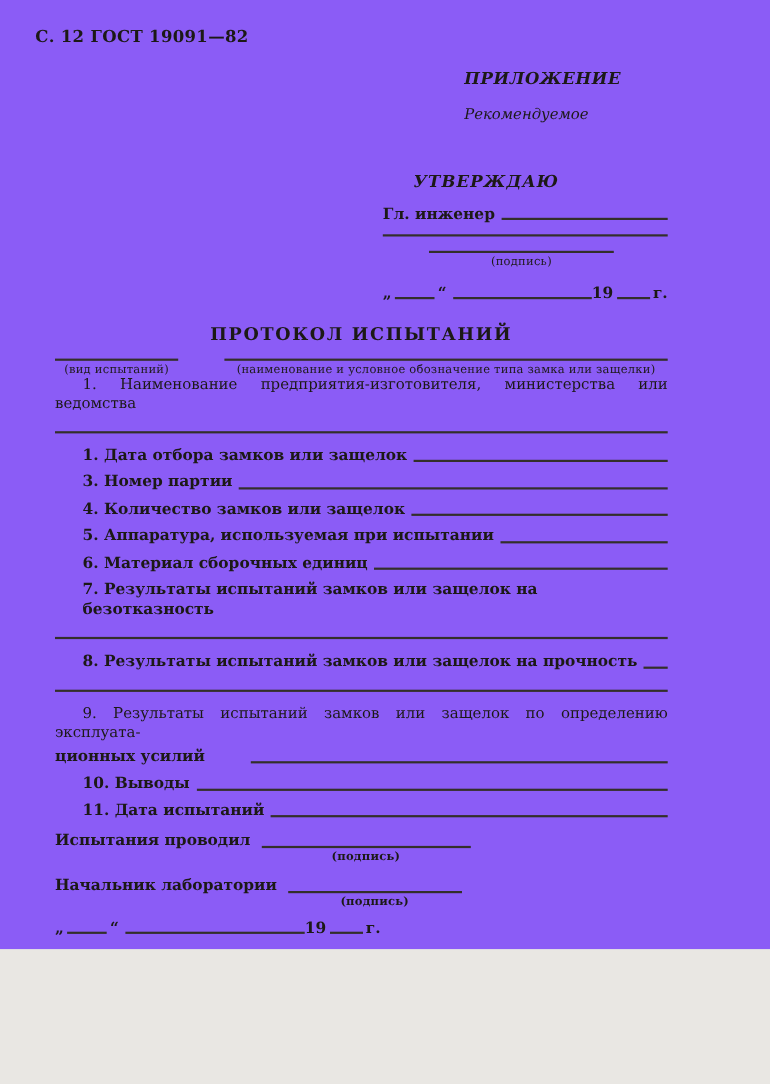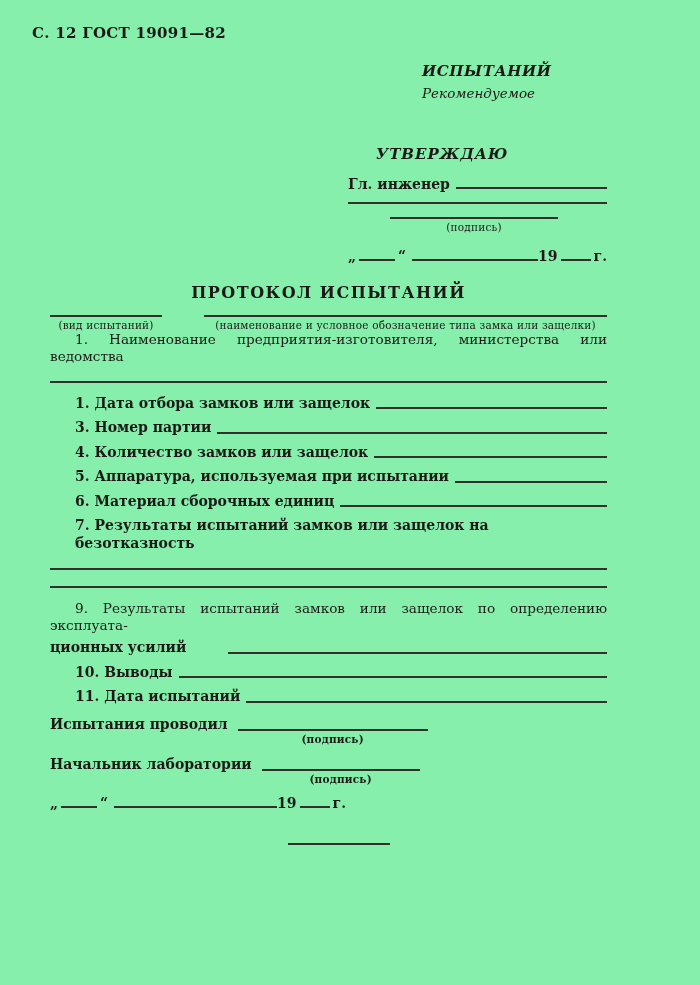--- a/index.html
+++ b/index.html
@@ -1,28 +1,28 @@
 <!DOCTYPE html>
 <html><head>
 <meta charset="utf-8">
 <style>
   * { margin:0; padding:0; box-sizing:border-box; }
   html,body { background:#e9e7e3; }
   .page {
-    width:700px; height:985px; background:#86efac;
+    width:700px; height:863px; background:#8b5cf6;
     font-family:"DejaVu Serif","Liberation Serif",serif;
     color:#1c1916; position:relative; overflow:hidden;
   }
   .content { padding:24px 93px 0 50px; }
 
   .doc-header { font-weight:700; font-size:15px; letter-spacing:0.3px; margin-left:-18px; }
 
   .appendix { margin-top:20px; margin-left:372px; }
   .appendix-title { font-weight:700; font-style:italic; font-size:15px; letter-spacing:0.6px; }
-  .appendix-sub { font-style:italic; font-size:13.5px; margin-top:5px; }
+  .appendix-sub { font-style:italic; font-size:13.5px; margin-top:16px; }
 
   .approve-title { margin-top:44px; margin-left:326px; font-weight:700; font-style:italic; font-size:15px; letter-spacing:1px; }
 
   .right-block { margin-left:298px; margin-top:13px; font-size:14px; }
 
   .row { display:flex; align-items:flex-end;font-weight:bold; }
   .fill { flex:1 1 auto; border-bottom:2px solid #332f2a; margin:0 0 3px 6px; height:2px; }
   .fill.tight { margin-left:3px; margin-right:3px; }
   .rule { border-bottom:2px solid #332f2a; height:0; }
   .caption { font-size:10.5px; letter-spacing:0.2px; margin-top:2px; }
@@ -59,21 +59,21 @@
 </style>
 </head>
 <body>
 
 <div class="page">
   <div class="content">
 
     <div class="doc-header">С. 12 ГОСТ 19091—82</div>
 
     <div class="appendix">
-      <div class="appendix-title">ИСПЫТАНИЙ</div>
+      <div class="appendix-title">ПРИЛОЖЕНИЕ</div>
       <div class="appendix-sub">Рекомендуемое</div>
     </div>
 
     <div class="approve-title">УТВЕРЖДАЮ</div>
 
     <div class="right-block">
       <div class="row">
         <span>Гл. инженер</span>
         <span class="fill"></span>
       </div>
@@ -134,20 +134,24 @@
       <span>6. Материал сборочных единиц</span>
       <span class="fill"></span>
     </div>
 
     <div class="row item">
       <span>7. Результаты испытаний замков или защелок на безотказность</span>
       <span class="fill"></span>
     </div>
     <div class="rule answer-line"></div>
 
+    <div class="row item gap-before">
+      <span>8. Результаты испытаний замков или защелок на прочность</span>
+      <span class="fill"></span>
+    </div>
     <div class="rule answer-line"></div>
 
     <div class="item-text gap-before">9. Результаты испытаний замков или защелок по определению эксплуата-</div>
     <div class="row item noindent">
       <span>ционных усилий</span>
       <span class="fill"></span>
     </div>
 
     <div class="row item">
       <span>10. Выводы</span>

